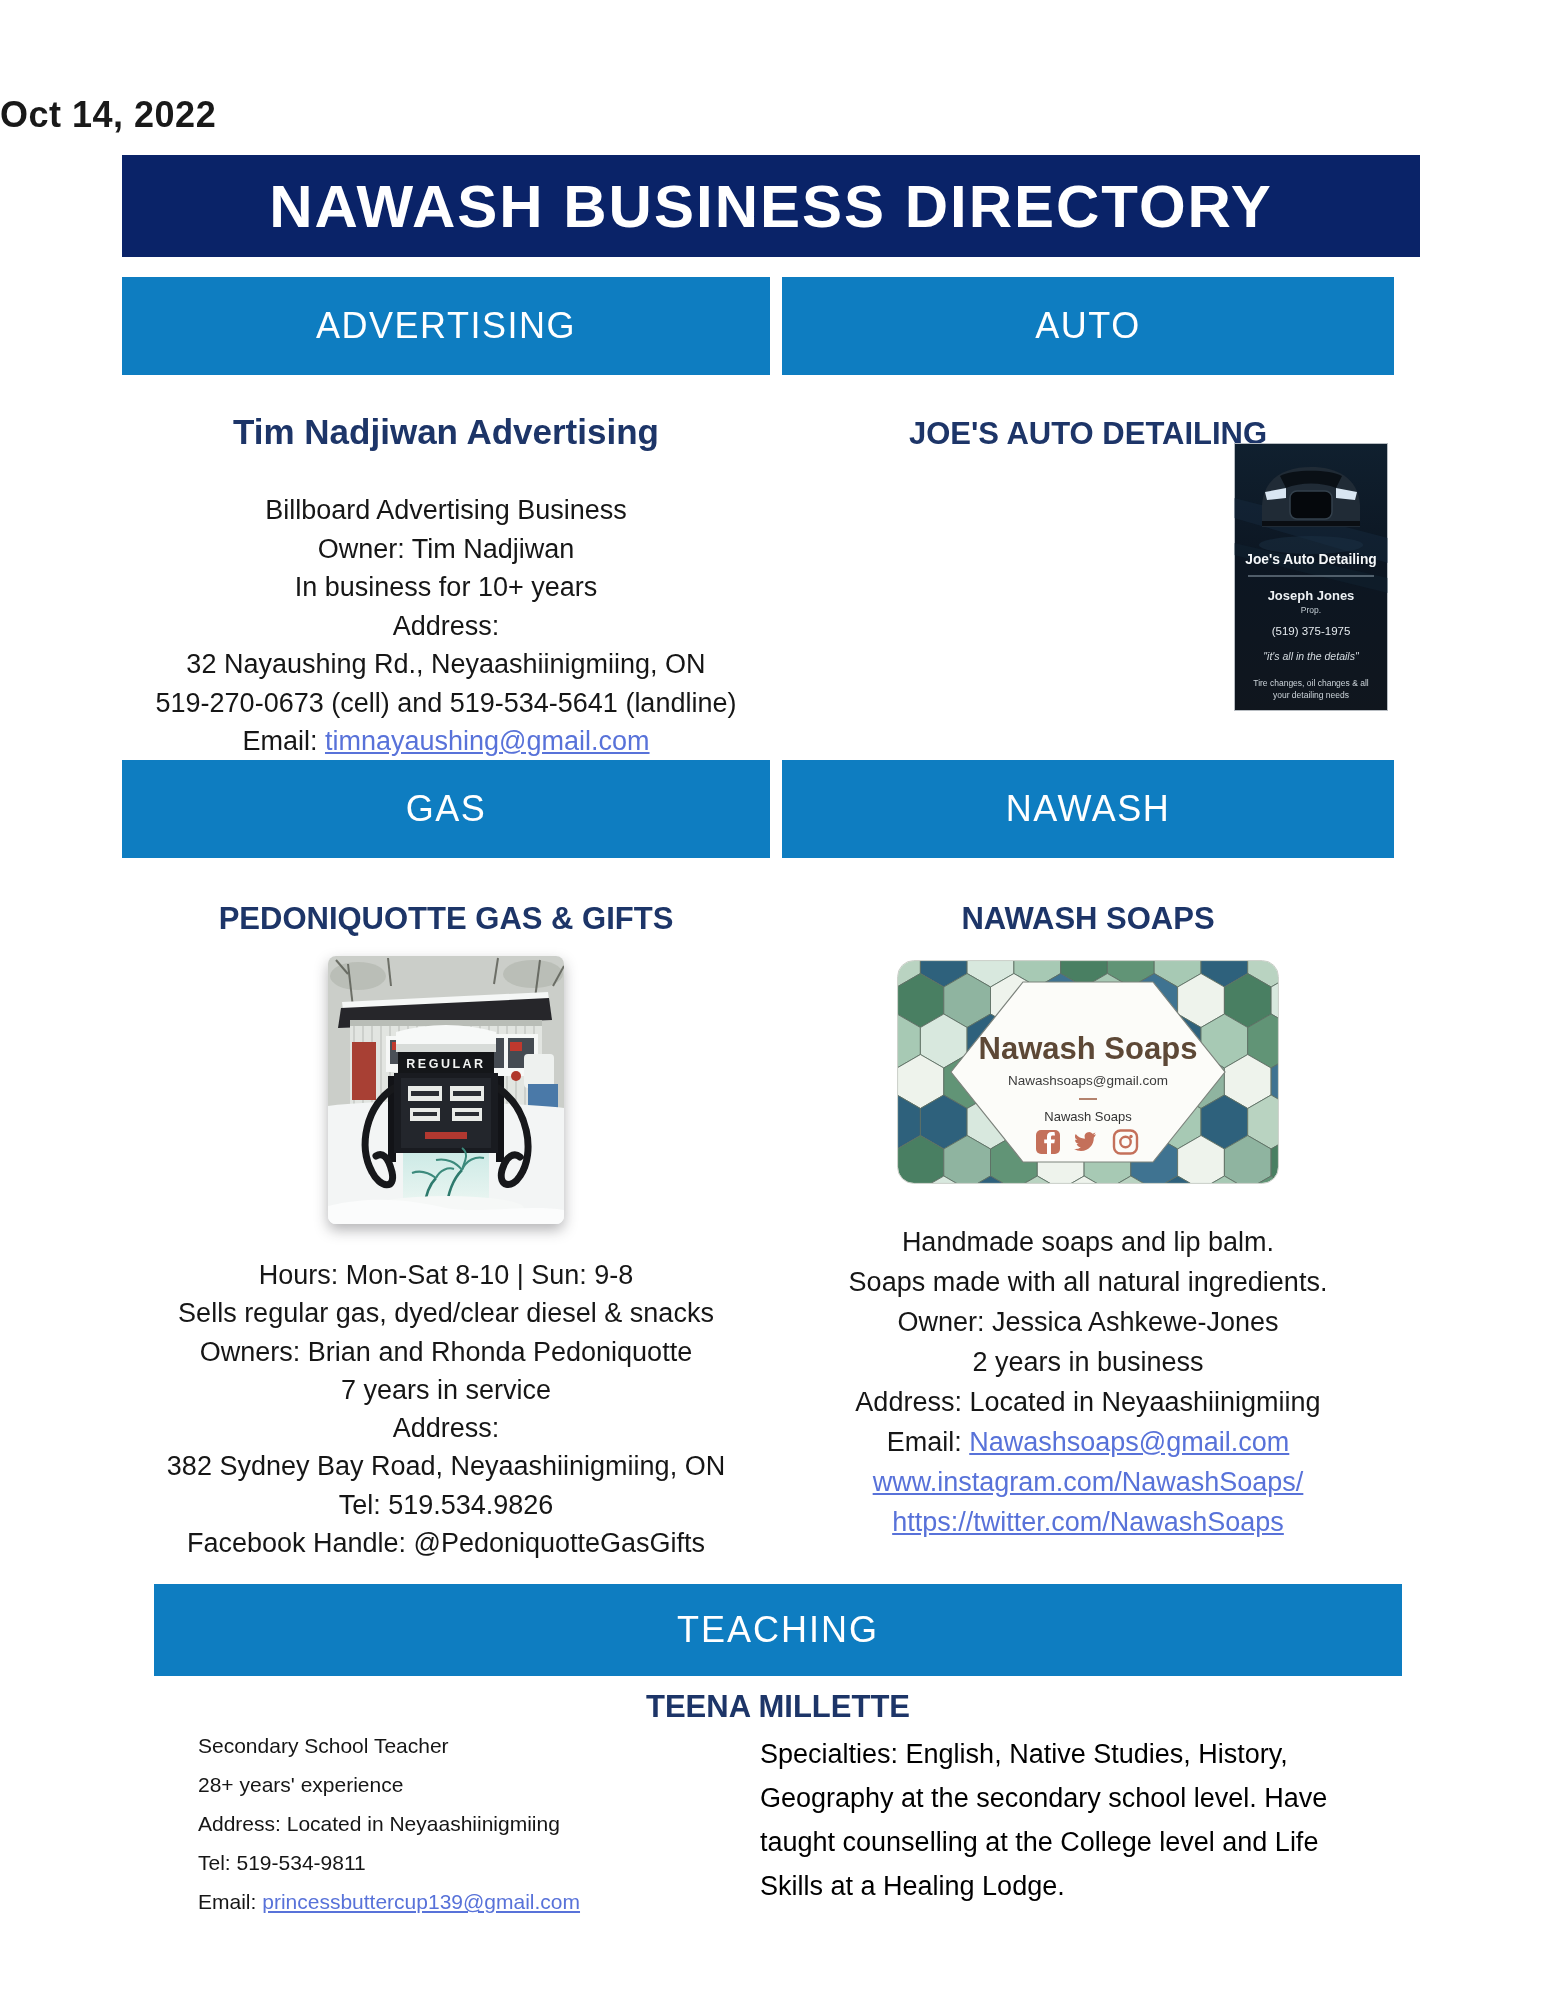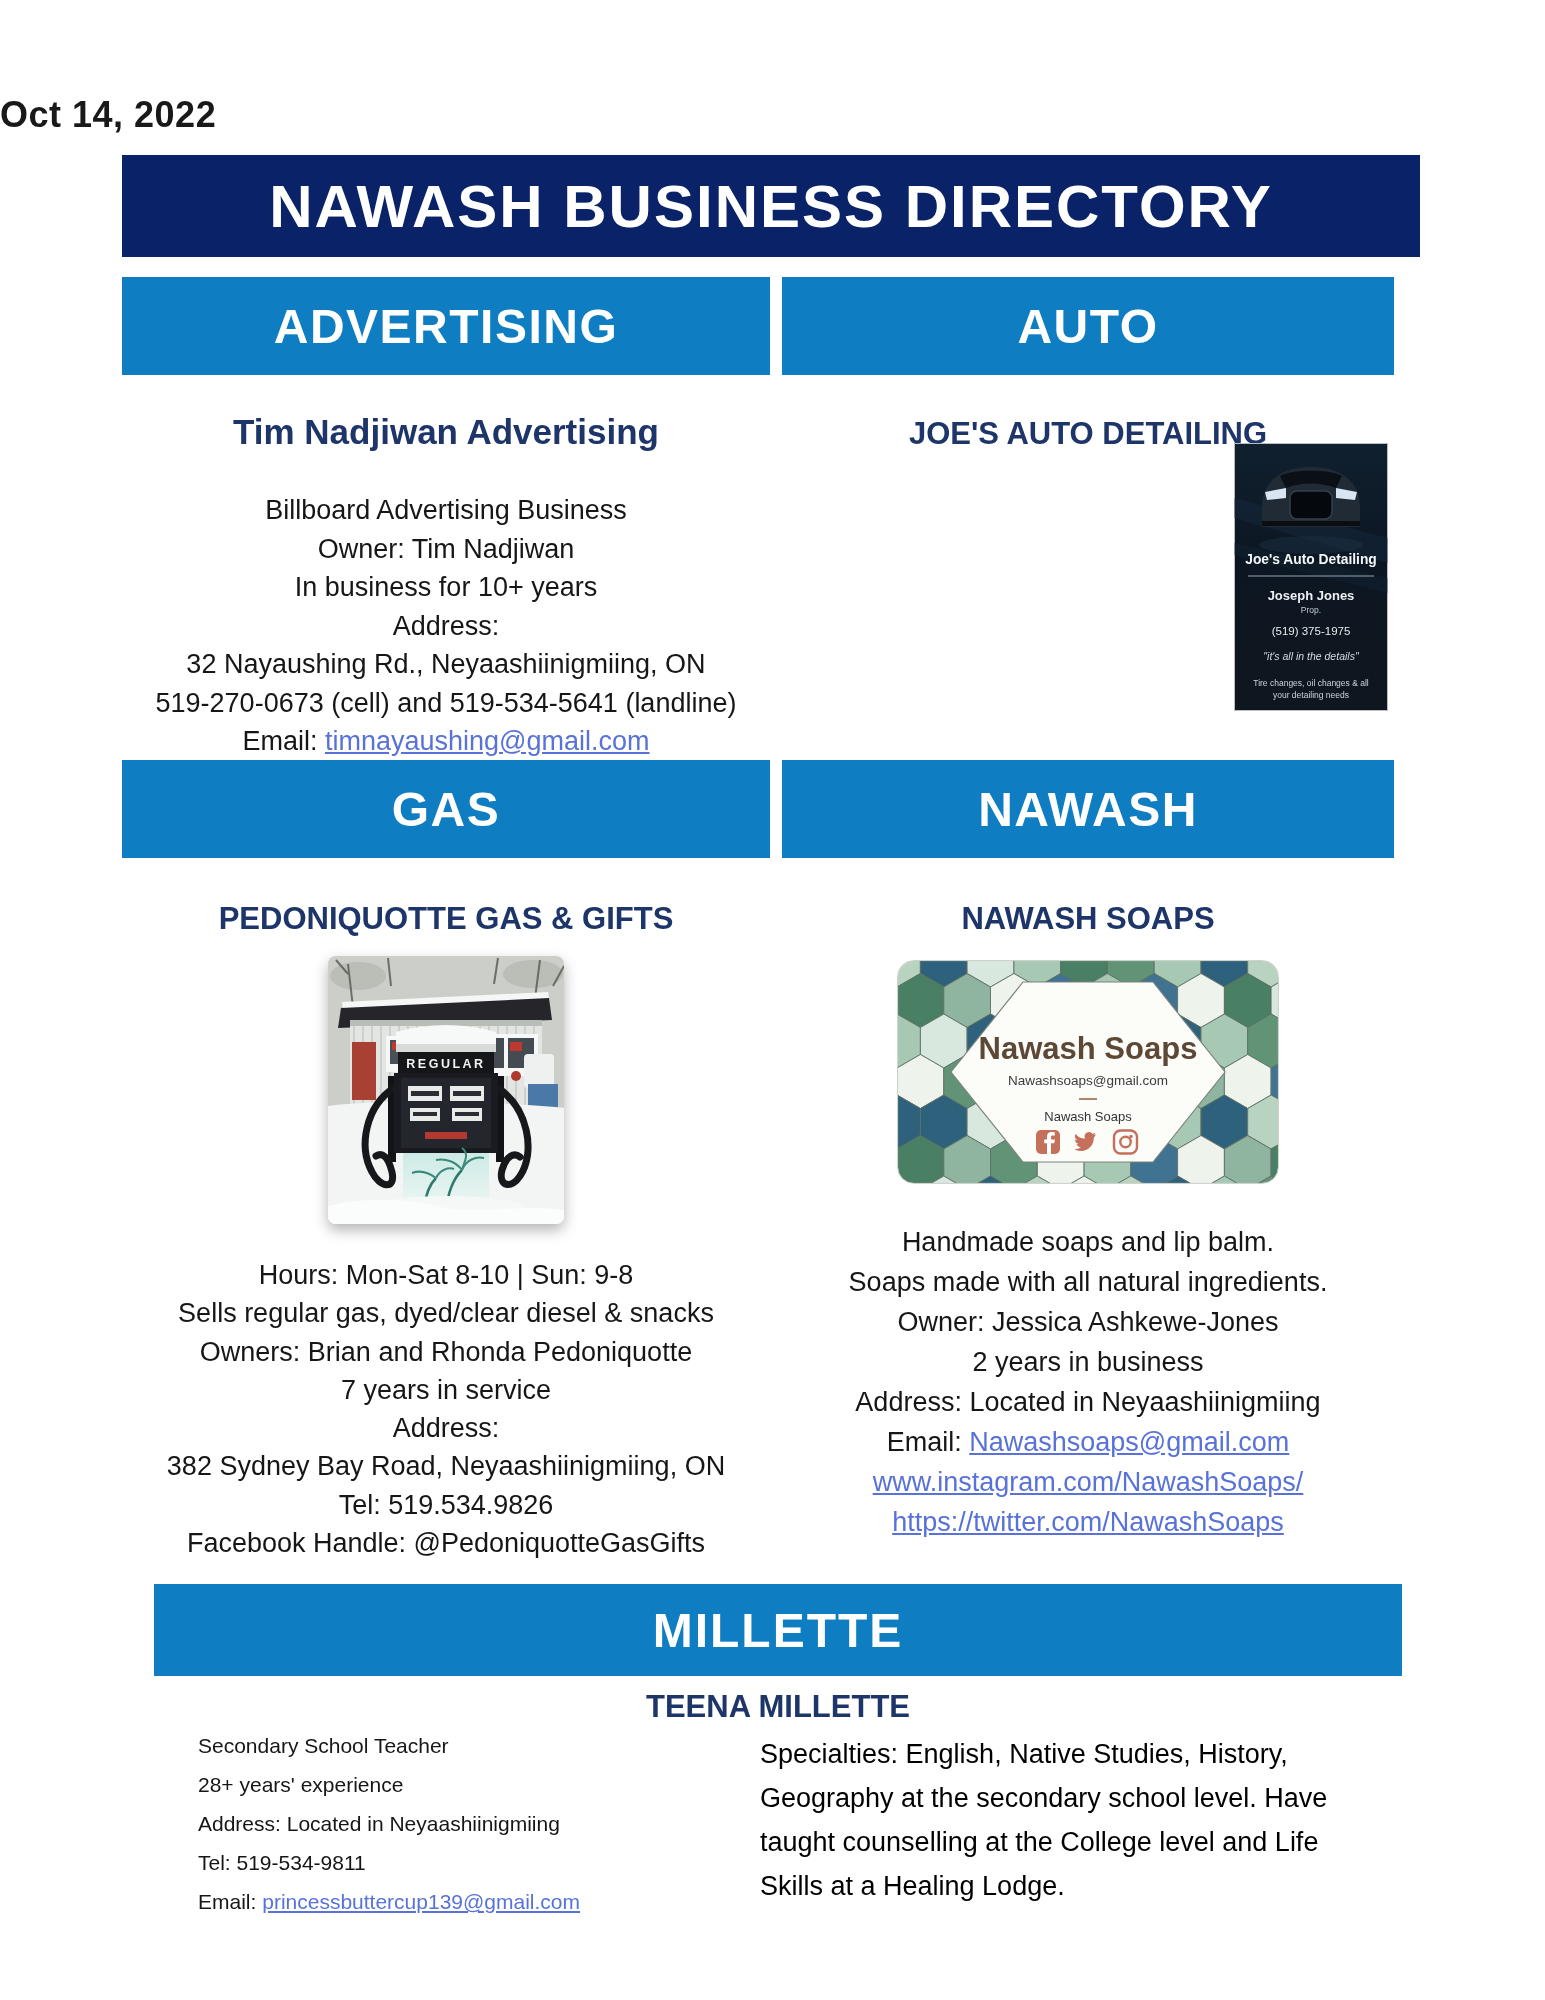--- a/index.html
+++ b/index.html
@@ -5,21 +5,21 @@
   html,body{margin:0;padding:0;background:#ffffff;}
   .page{position:relative;width:1545px;height:2000px;background:#ffffff;
         font-family:"Liberation Sans",sans-serif;overflow:hidden;}
   .date{position:absolute;top:94px;left:0;width:1390px;text-align:left;
         font-size:36px;font-weight:700;color:#191919;letter-spacing:.5px;}
   .banner{position:absolute;left:122px;top:155px;width:1298px;height:102px;
         background:#0a2368;color:#ffffff;display:flex;align-items:center;
         justify-content:center;font-size:60px;font-weight:800;letter-spacing:2px;}
   .sec{position:absolute;}
   .bar{height:98px;background:#0e7dc1;color:#ffffff;display:flex;align-items:center;
-        justify-content:center;font-size:48px;font-weight:700;letter-spacing:1.5px;}
+        justify-content:center;font-size:36px;font-weight:400;letter-spacing:1.5px;}
   .biz{text-align:center;font-weight:700;color:#1d3568;}
   .lines{text-align:center;color:#161616;}
   .lines div{white-space:nowrap;}
   a.link{color:#5872d9;text-decoration:underline;cursor:pointer;}
 
   #sec-adv{left:122px;top:277px;width:648px;}
   #sec-adv .biz{margin-top:38px;font-size:35px;line-height:38px;}
   #sec-adv .lines{margin-top:40px;font-size:27px;line-height:38.5px;}
 
   #sec-auto{left:782px;top:277px;width:612px;}
@@ -339,21 +339,21 @@
       <div>Owner: Jessica Ashkewe-Jones</div>
       <div>2 years in business</div>
       <div>Address: Located in Neyaashiinigmiing</div>
       <div><span>Email:</span> <a class="link">Nawashsoaps@gmail.com</a></div>
       <div><a class="link">www.instagram.com/NawashSoaps/</a></div>
       <div><a class="link">https://twitter.com/NawashSoaps</a></div>
     </div>
   </section>
 
   <section class="sec" id="sec-teach">
-    <div class="bar">MILLETTE</div>
+    <div class="bar">TEACHING</div>
     <div class="biz">TEENA MILLETTE</div>
     <div class="teach-cols">
       <div class="teach-left">
         <div>Secondary School Teacher</div>
         <div>28+ years' experience</div>
         <div>Address: Located in Neyaashiinigmiing</div>
         <div>Tel: 519-534-9811</div>
         <div><span>Email:</span> <a class="link">princessbuttercup139@gmail.com</a></div>
       </div>
       <div class="teach-right">Specialties: English, Native Studies, History, Geography at the secondary school level. Have taught counselling at the College level and Life Skills at a Healing Lodge.</div>

